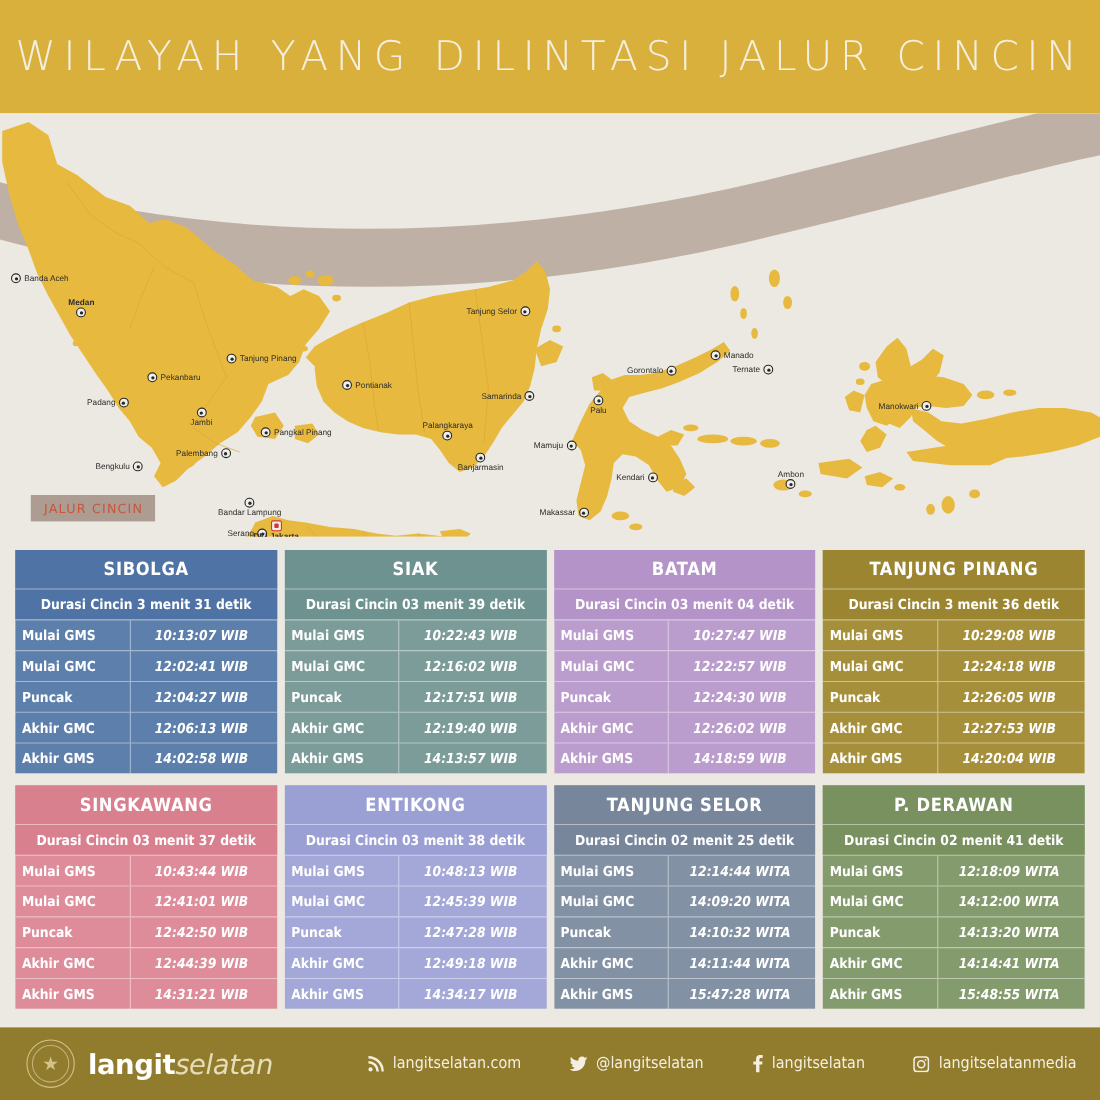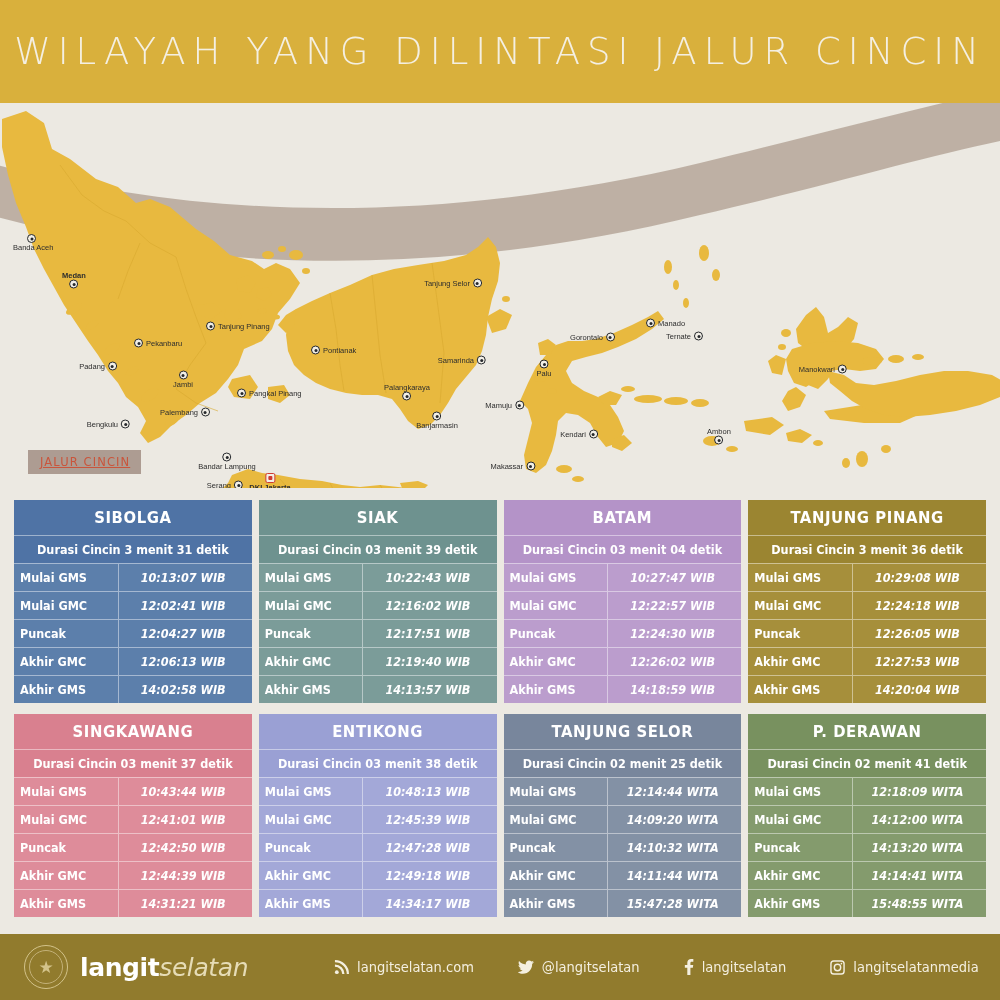--- a/index.html
+++ b/index.html
@@ -55,21 +55,20 @@
   .city.lbl-below { flex-direction: column-reverse; }
   .city.lbl-below .city-name { margin-top: 1px; }
   .city.bold .city-name { font-weight: bold; }
 
   
   .legend { position: absolute; left: 28px; bottom: 14px; }
   .legend-badge {
     display: inline-block; background: #ad9c92; color: #c9553c;
     font-size: 11.5px; letter-spacing: 1.1px; padding: 5px 11px 5px 12px;
     font-family: "DejaVu Sans", sans-serif;
-    text-decoration: underline;
   }
   .legend-note {
     margin-top: 9px; font-size: 13px; color: #4a4a4a; letter-spacing: .4px;
     font-family: "DejaVu Sans", sans-serif; font-stretch: condensed;
   }
 
   
   .cards {
     padding: 12px 14px 0 14px;
     display: grid; grid-template-columns: repeat(4, 1fr);
@@ -278,21 +277,21 @@
           <path d="M432,160 L438,204 L444,250 L440,300"></path>
           <path d="M330,190 L336,226 L340,262 L344,288"></path>
           <path d="M280,376 L292,390 L306,400"></path>
           <path d="M330,380 L338,396 L348,406"></path>
           <path d="M380,382 L388,394 L398,402"></path>
         </g>
       </g>
     </svg>
 
     <div id="city-layer">
-        <div class="city lbl-right" style="left: 10px; top: 140px; transform: translate(0px, -50%); flex-direction: column;">
+        <div class="city lbl-right" style="left: 10px; top: 150px; transform: translate(0px, -50%);">
           <span class="city-dot"></span>
           <span class="city-name">Banda Aceh</span>
         </div>
         <div class="city lbl-below bold" style="left: 74px; top: 176px; transform: translate(-50%, -50%);">
           <span class="city-dot"></span>
           <span class="city-name">Medan</span>
         </div>
         <div class="city lbl-right" style="left: 206px; top: 223px; transform: translate(0px, -50%);">
           <span class="city-dot"></span>
           <span class="city-name">Tanjung Pinang</span>
@@ -322,21 +321,21 @@
           <span class="city-name">Bengkulu</span>
         </div>
         <div class="city lbl-above" style="left: 227px; top: 359px; transform: translate(-50%, -50%);">
           <span class="city-dot"></span>
           <span class="city-name">Bandar Lampung</span>
         </div>
         <div class="city lbl-left" style="left: 243px; top: 382px; transform: translate(-100%, -50%);">
           <span class="city-dot"></span>
           <span class="city-name">Serang</span>
         </div>
-        <div class="city lbl-above bold" style="left: 270px; top: 380px; transform: translate(-50%, -50%); text-align: center;">
+        <div class="city lbl-above bold" style="left: 251px; top: 380px; transform: translate(-50%, -50%); text-align: center;">
           <span class="city-dot capital"></span>
           <span class="city-name">DKI Jakarta</span>
         </div>
         <div class="city lbl-right" style="left: 311px; top: 247px; transform: translate(0px, -50%);">
           <span class="city-dot"></span>
           <span class="city-name">Pontianak</span>
         </div>
         <div class="city lbl-below" style="left: 407px; top: 288px; transform: translate(-50%, -50%);">
           <span class="city-dot"></span>
           <span class="city-name">Palangkaraya</span>

